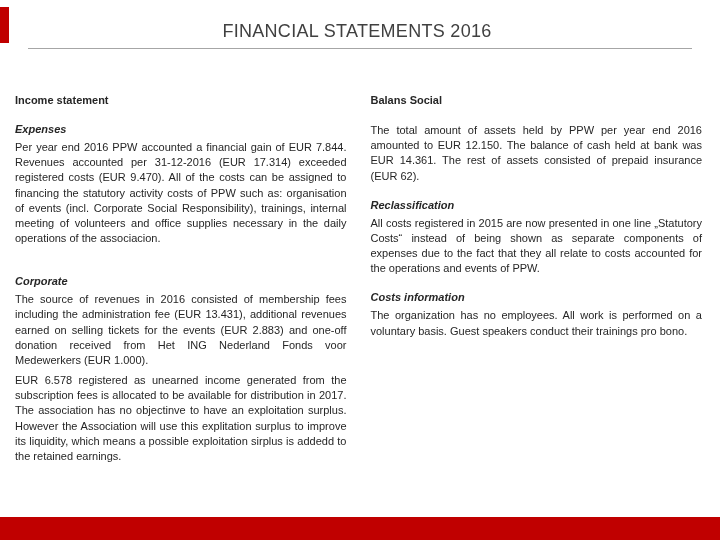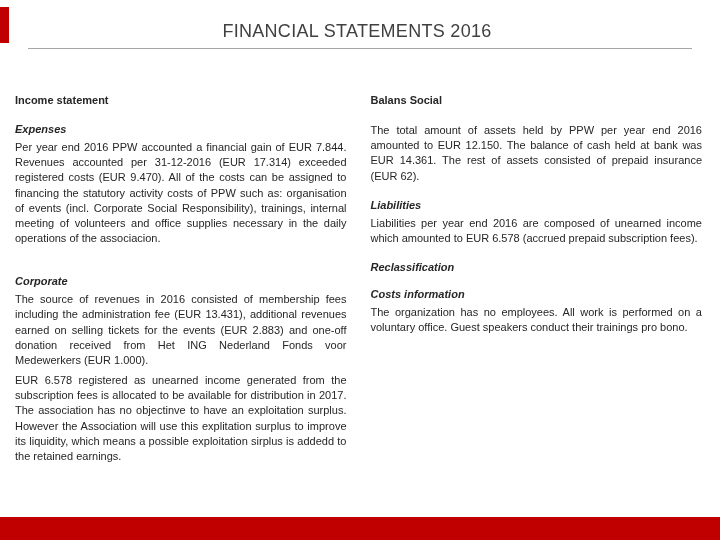--- a/index.html
+++ b/index.html
@@ -92,32 +92,29 @@
       </div>
     </div>
 
     <div class="col col-right">
       <div class="col-heading">Balans Social</div>
 
       <div class="section">
         <p>The total amount of assets held by PPW per year end 2016 amounted to EUR 12.150. The balance of cash held at bank was EUR 14.361. The rest of assets consisted of prepaid insurance (EUR 62).</p>
       </div>
 
-      <div class="section">
-        <div class="sub">Liabilities</div>
-        <p>Liabilities per year end 2016 are composed of unearned income which amounted to EUR 6.578 (accrued prepaid subscription fees).</p>
-      </div>
 
       <div class="section">
         <div class="sub">Reclassification</div>
+        <p>All costs registered in 2015 are now presented in one line „Statutory Costs“ instead of being shown as separate components of expenses due to the fact that they all relate to costs accounted for the operations and events of PPW.</p>
       </div>
 
       <div class="section">
         <div class="sub">Costs information</div>
-        <p>The organization has no employees. All work is performed on a voluntary office. Guest speakers conduct their trainings pro bono.</p>
+        <p>The organization has no employees. All work is performed on a voluntary basis. Guest speakers conduct their trainings pro bono.</p>
       </div>
     </div>
 
   </div>
 
   <div class="accent-bottom"></div>
 
 </div>
 
 </body></html>

